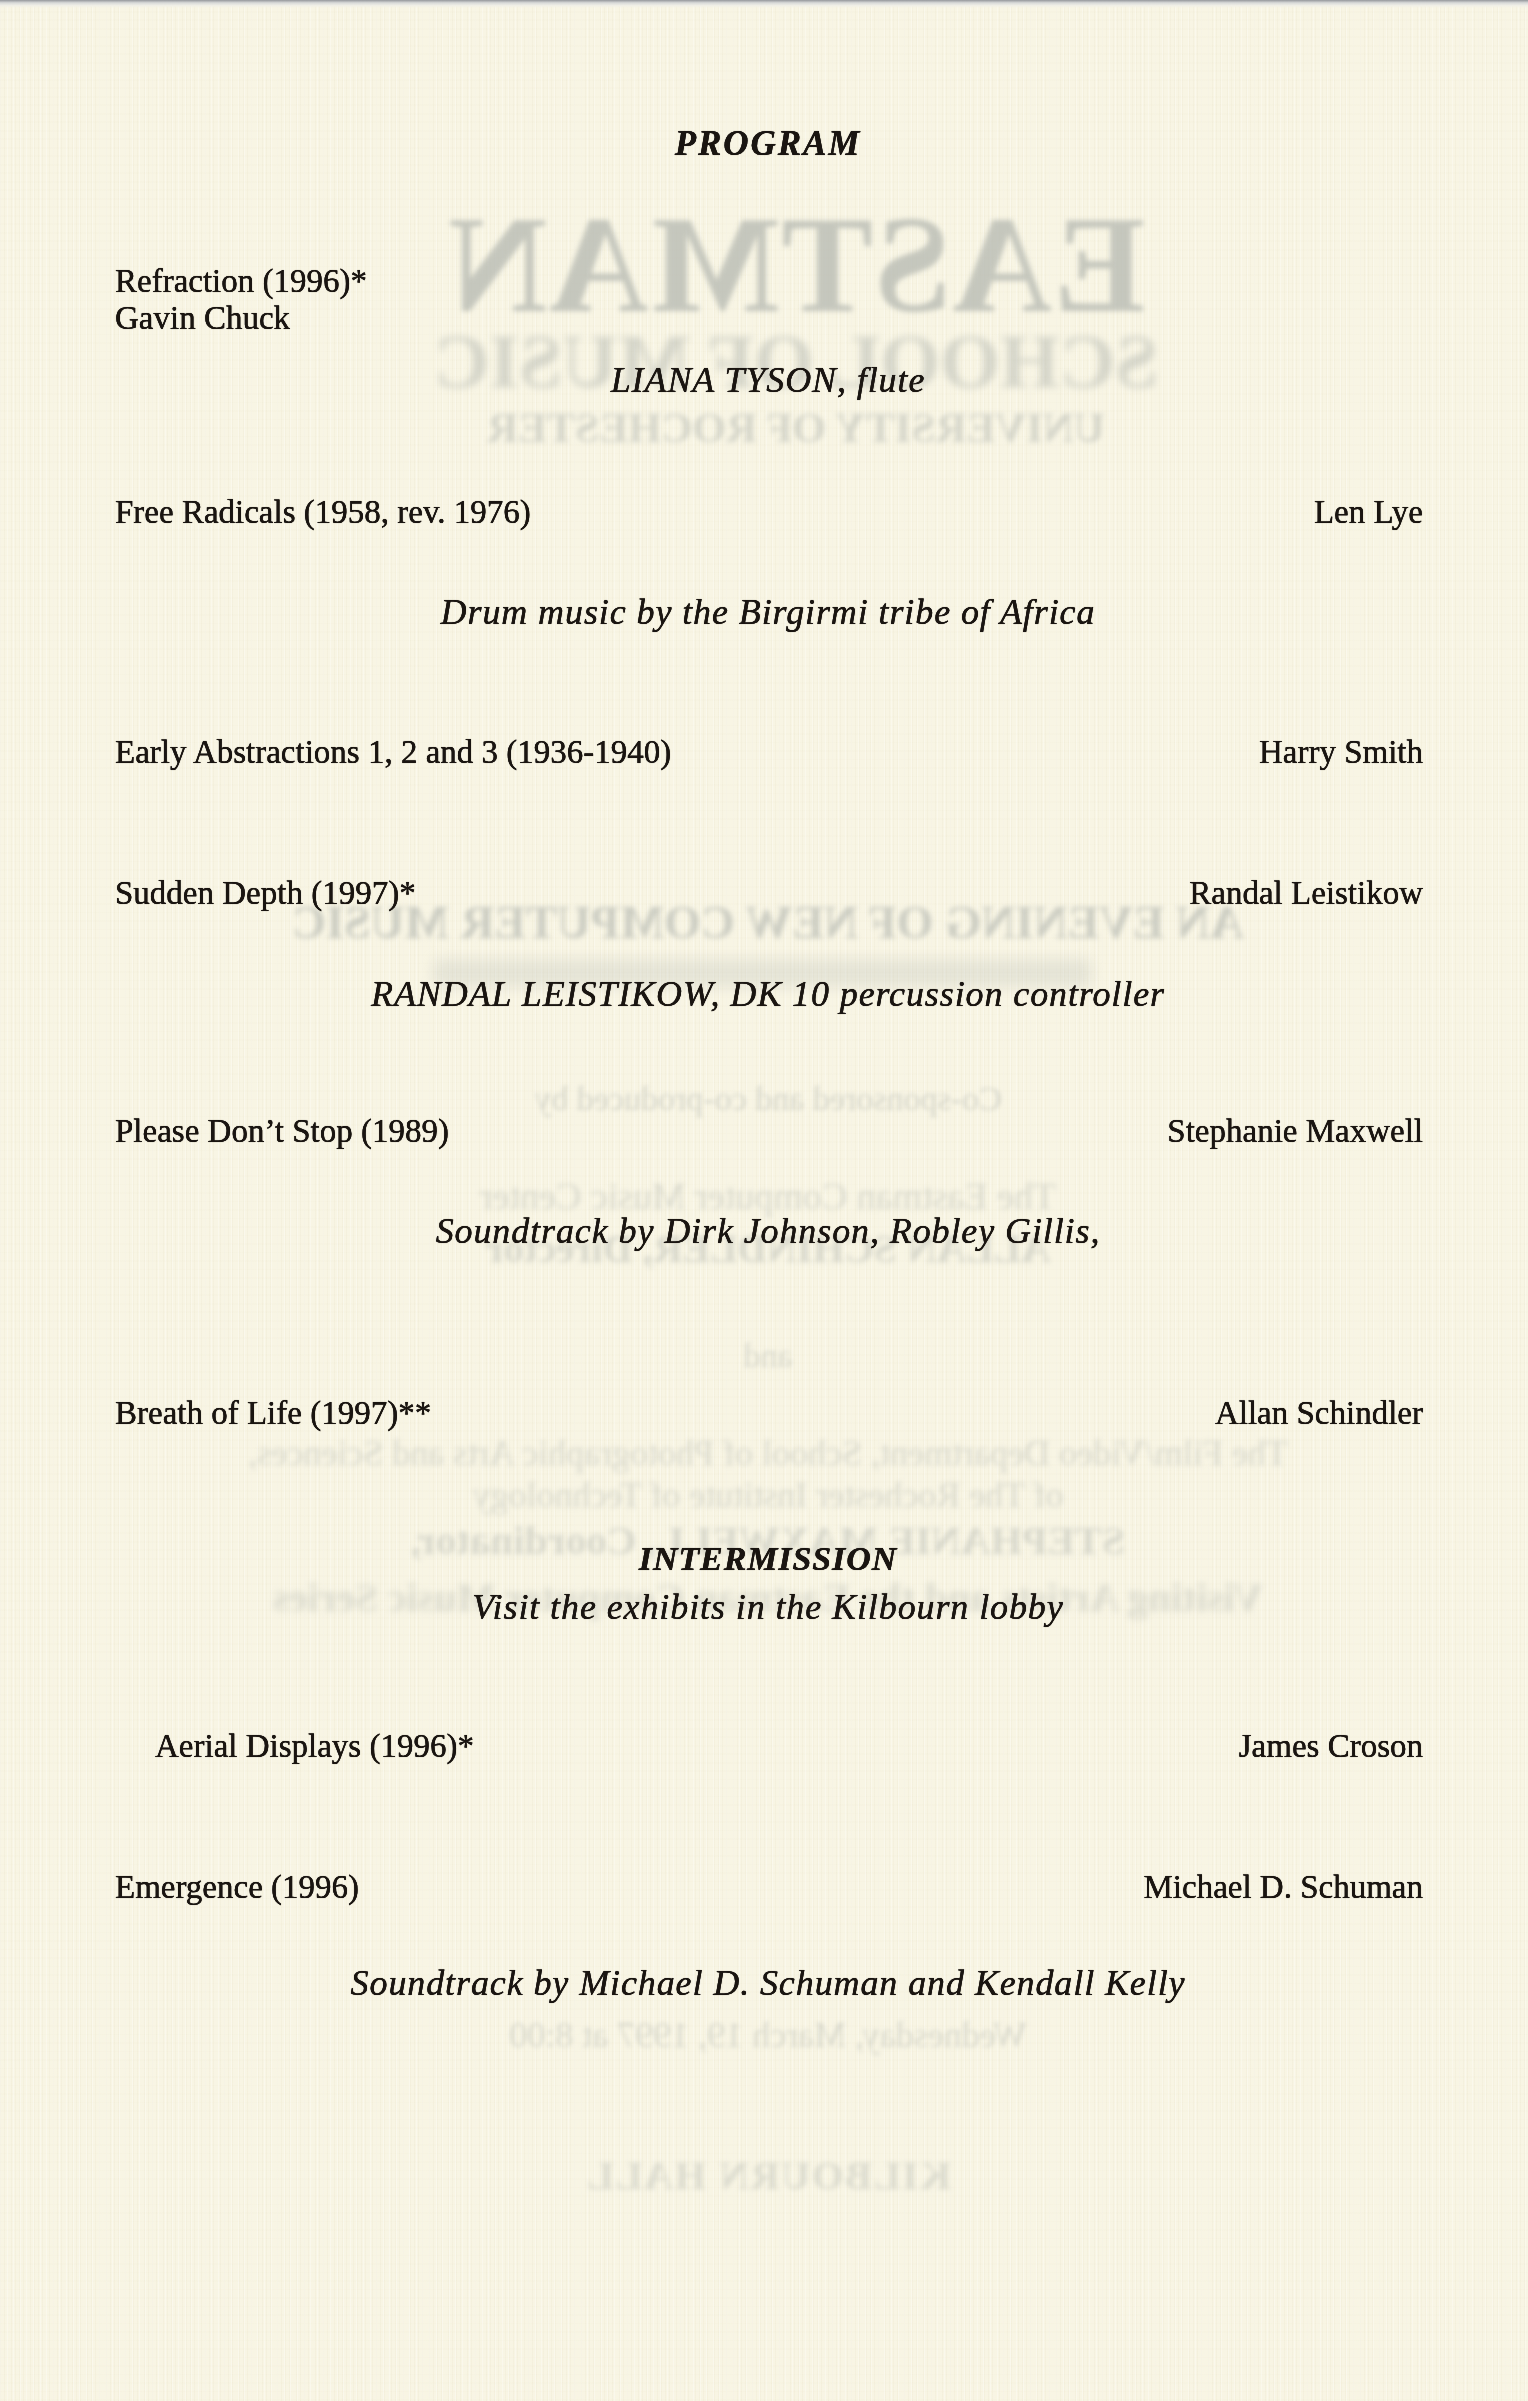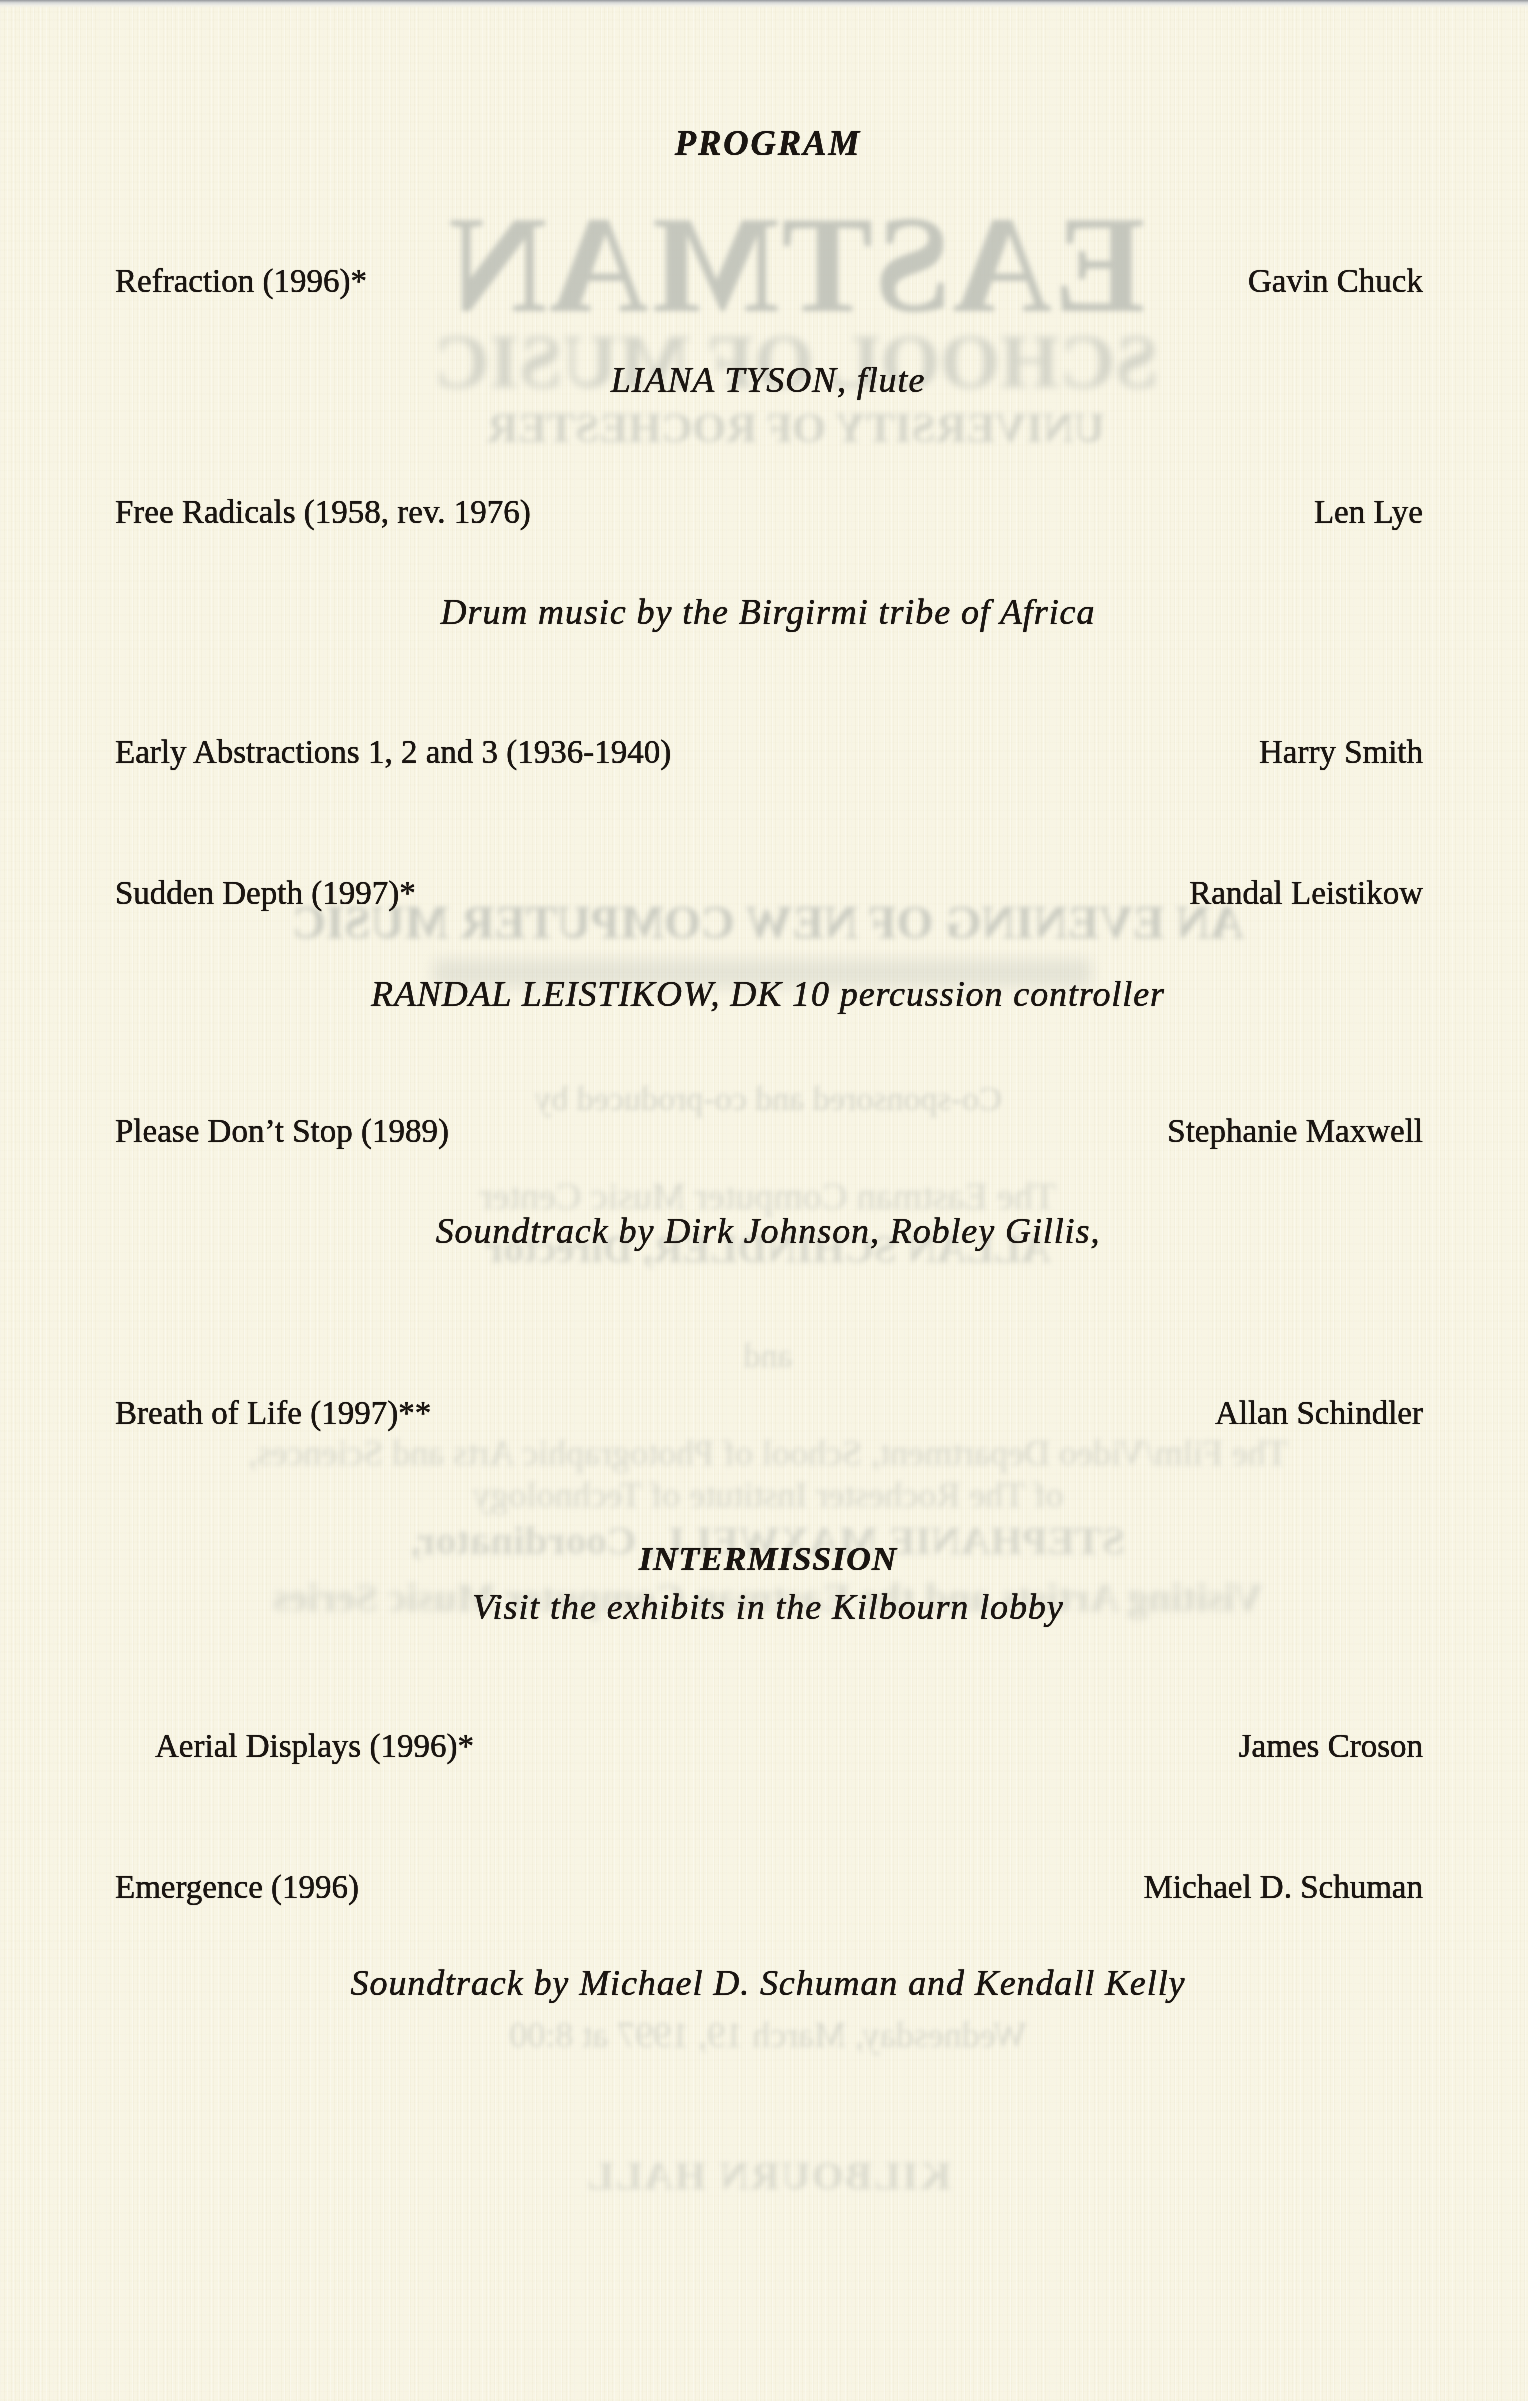--- a/index.html
+++ b/index.html
@@ -49,21 +49,21 @@
   <div class="bleed centered" style="top:1337px;left:0;right:0;font-size:34px;opacity:.5;filter:blur(1.9px);">and</div>
   <div class="bleed centered" style="top:1434px;left:0;right:0;font-size:36px;opacity:.5;filter:blur(2.4px);">The Film/Video Department, School of Photographic Arts and Sciences,</div>
   <div class="bleed centered" style="top:1476px;left:0;right:0;font-size:36px;opacity:.5;filter:blur(2.4px);">of The Rochester Institute of Technology</div>
   <div class="bleed centered" style="top:1518px;left:0;right:0;font-size:41px;font-weight:bold;opacity:.5;filter:blur(2.8px);">STEPHANIE MAXWELL, Coordinator,</div>
   <div class="bleed centered" style="top:1575px;left:0;right:0;font-size:41px;font-weight:bold;opacity:.45;filter:blur(3.3px);">Visiting Artists and the Eastman Computer Music Series</div>
   <div class="bleed centered" style="top:2016px;left:0;right:0;font-size:36px;opacity:.5;filter:blur(1.9px);">Wednesday, March 19, 1997 at 8:00</div>
   <div class="bleed centered" style="top:2154px;left:0;right:0;font-size:40px;font-weight:bold;letter-spacing:1.9px;opacity:.45;filter:blur(2.4px);">KILBOURN HALL</div>
 
   <div class="abs centered heading thicken" style="top:124px;">PROGRAM</div>
 
-  <div class="row thicken" style="top:263px;">
+  <div class="row thicken" style="top:263px;flex-direction:column;">
     <span>Refraction (1996)*</span>
     <span>Gavin Chuck</span>
   </div>
   <div class="abs centered note thicken" style="top:360px;">LIANA TYSON, flute</div>
 
   <div class="row thicken" style="top:494px;">
     <span>Free Radicals (1958, rev. 1976)</span>
     <span>Len Lye</span>
   </div>
   <div class="abs centered note thicken" style="top:592px;">Drum music by the Birgirmi tribe of Africa</div>

